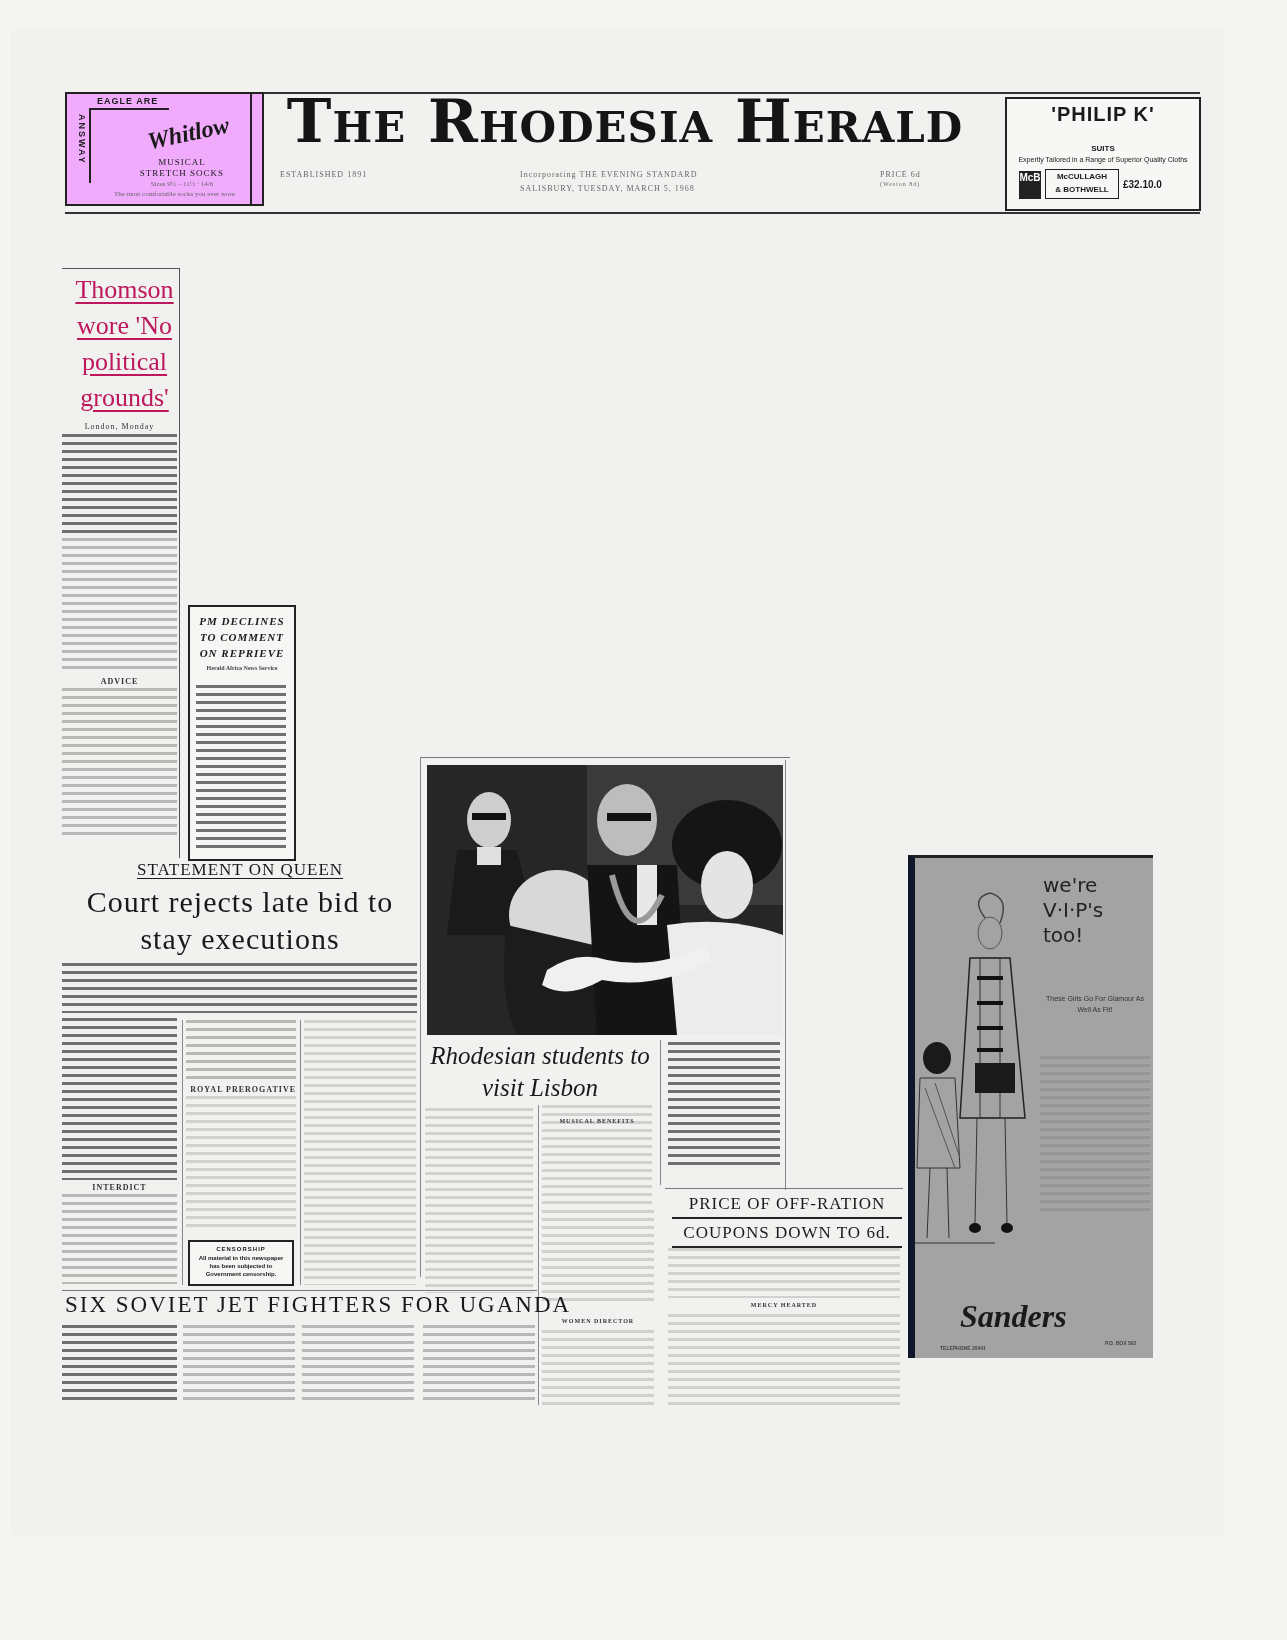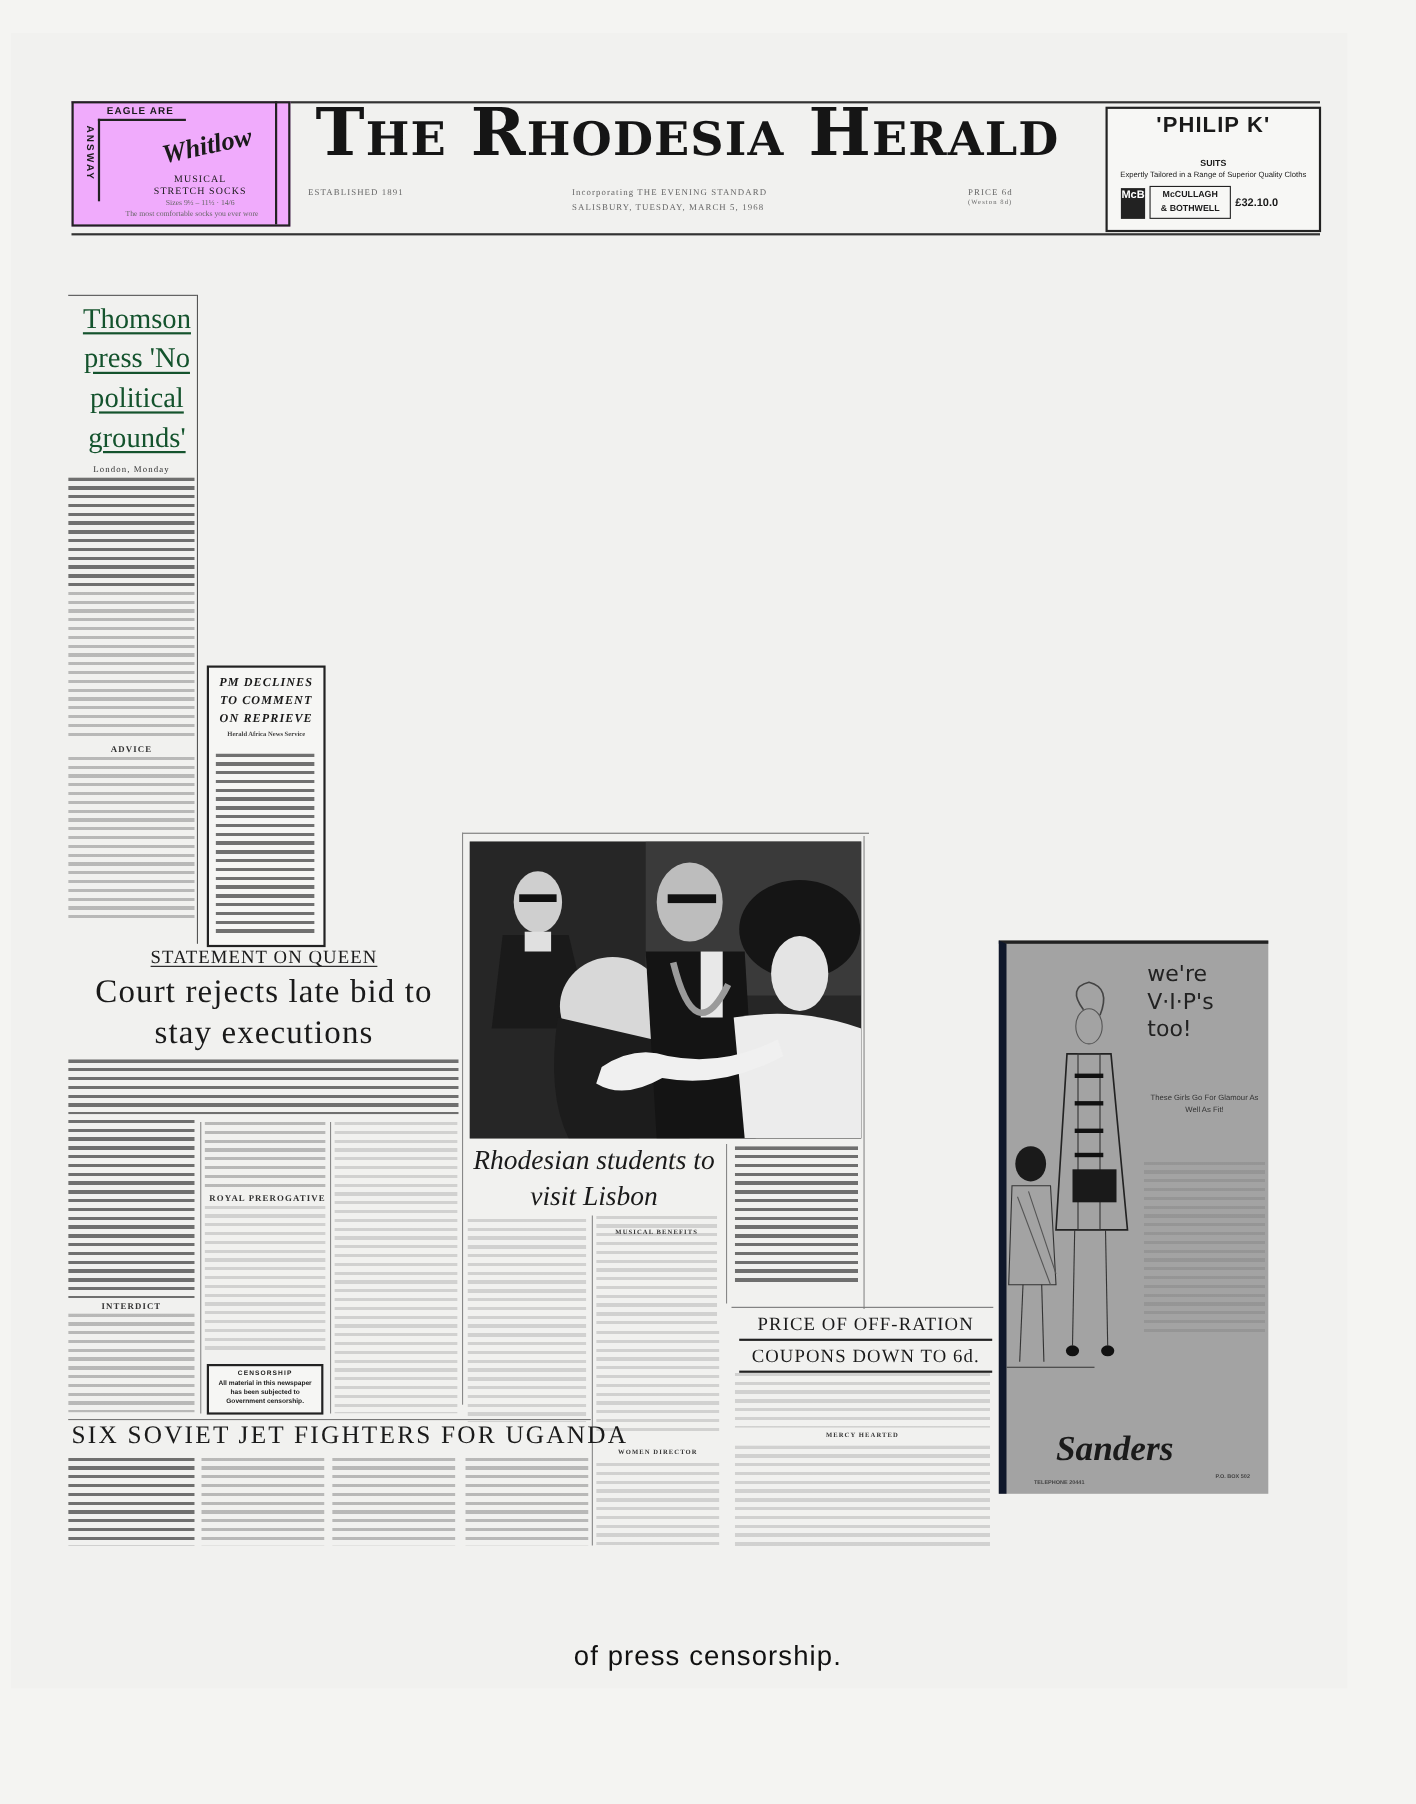--- a/index.html
+++ b/index.html
@@ -42,21 +42,21 @@
   .col .lines { 
     background: repeating-linear-gradient(to bottom, #8a8a8a 0 3px, transparent 3px 8px);
     opacity:.55; height:100%;
   }
   .col .lines.dark { background: repeating-linear-gradient(to bottom, #444 0 3px, transparent 3px 8px); opacity:.75; }
   .col .lines.light { background: repeating-linear-gradient(to bottom, #aaa 0 3px, transparent 3px 8px); opacity:.45; }
   .subhead { position:absolute; font:bold 8px "Liberation Serif",serif; letter-spacing:1px; text-align:center; color:#333; }
   .vrule { position:absolute; width:1px; background:#888; }
   
   .hl-thomson { position:absolute; left:62px; top:272px; width:125px; text-align:center;
-    font:26px/36px "Liberation Serif",serif; color:#14532d; }
+    font:26px/36px "Liberation Serif",serif; color:#be185d; }
   .hl-thomson span { text-decoration: underline; text-decoration-thickness:2px; text-underline-offset:4px; }
   .box-pm { position:absolute; left:188px; top:605px; width:104px; height:252px; border:2px solid #222; background:#f6f6f4; }
   .box-pm .hd { font:italic bold 11px/16px "Liberation Serif",serif; text-align:center; margin-top:6px; letter-spacing:1px; }
   .box-pm .by { font:bold 6px "Liberation Serif",serif; text-align:center; margin-top:4px; color:#444; }
   .hl-statement { position:absolute; left:120px; top:860px; width:240px; text-align:center;
     font:17px "Liberation Serif",serif; letter-spacing:1px; text-decoration: underline; text-underline-offset:3px; }
   .hl-court { position:absolute; left:60px; top:883px; width:360px; text-align:center; font:30px/37px "Liberation Serif",serif; letter-spacing:1px; }
   .box-censor { position:absolute; left:188px; top:1240px; width:102px; height:42px; border:2px solid #222; background:#f6f6f4; text-align:center; }
   .box-censor .t { font:bold 6px "Liberation Sans",sans-serif; margin-top:4px; letter-spacing:1px; }
   .box-censor .b { font:bold 6px/8px "Liberation Sans",sans-serif; margin:2px 4px 0; }
@@ -116,21 +116,21 @@
     <div>McCULLAGH</div>
     <div>&amp; BOTHWELL</div>
   </div>
   <div class="price">£32.10.0</div>
 </div>
 
 <div class="rule" style="left:62px;top:268px;width:117px;height:1px;background:#555;"></div>
 <div class="vrule" style="left:179px;top:268px;height:590px;background:#555;"></div>
 <div class="hl-thomson">
   <div><span>Thomson</span></div>
-  <div><span>press 'No</span></div>
+  <div><span>wore 'No</span></div>
   <div><span>political</span></div>
   <div><span>grounds'</span></div>
 </div>
 <div class="subhead" style="left:62px;top:422px;width:115px;font-weight:normal;">London, Monday</div>
 <div class="col" style="left:62px;top:434px;width:115px;height:100px;">
     <div class="lines dark"></div>
   </div>
 <div class="col" style="left:62px;top:538px;width:115px;height:135px;">
     <div class="lines"></div>
   </div>
@@ -287,14 +287,13 @@
   <div class="tag">These Girls Go For Glamour As Well As Fit!</div>
   <div class="col body">
       <div class="lines"></div>
     </div>
   <div class="brand">Sanders</div>
   <div class="tel">TELEPHONE 20441</div>
   <div class="po">P.O. BOX 502</div>
 </div>
 
 <div class="caption">
-  <div>of press censorship.</div>
 </div>
 
 </body></html>

